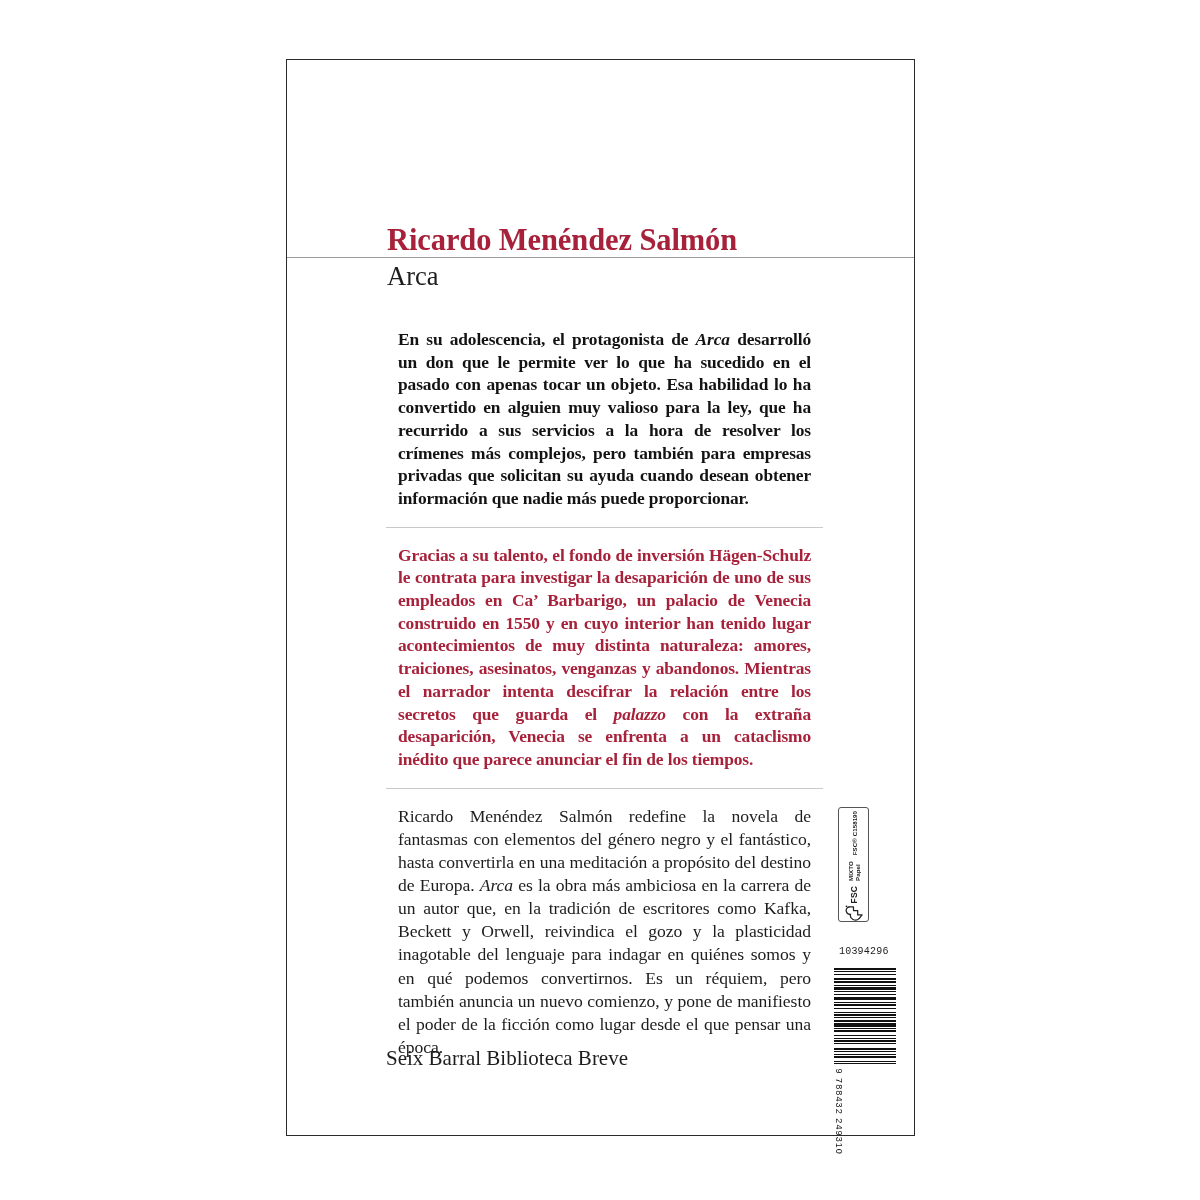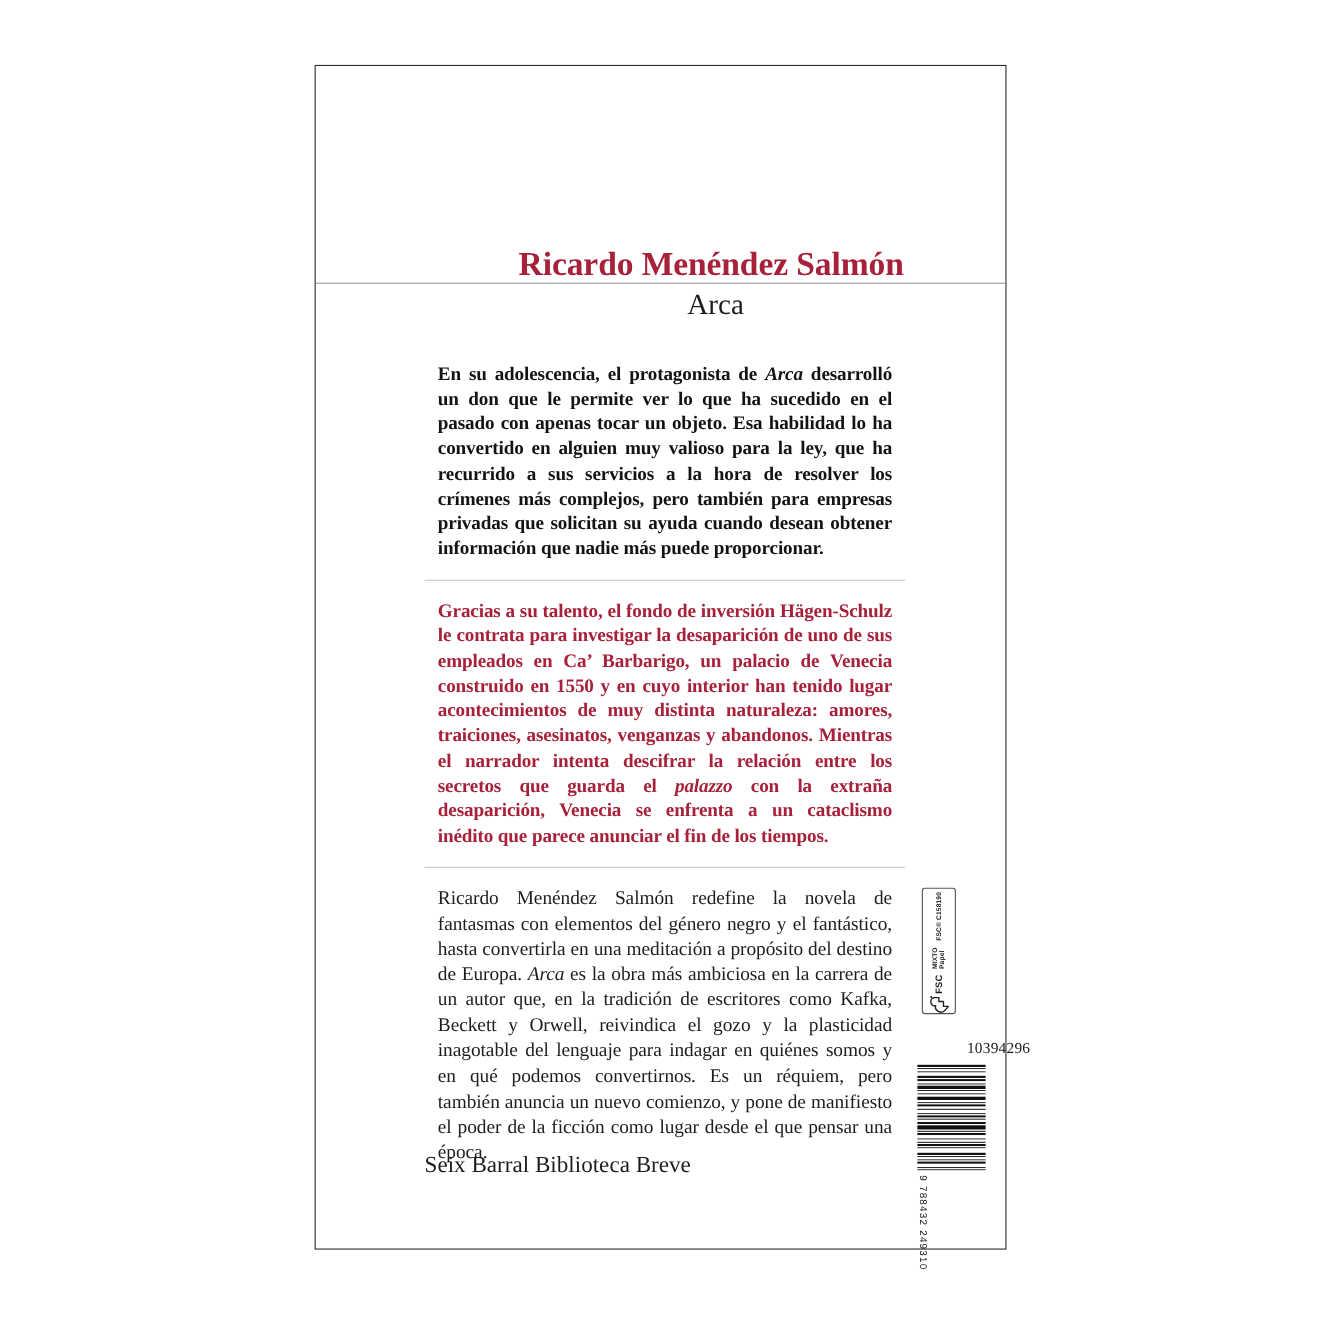--- a/index.html
+++ b/index.html
@@ -26,21 +26,20 @@
     border: 1.6px solid #2b2b2b;
     box-sizing: border-box;
   }
 
   
   #header-block {
     position: absolute;
     left: 0;
     top: 165px;
     width: 100%;
-    text-align: center;
   }
   #author-rule {
     position: absolute;
     left: 0;
     top: 32px;
     width: 100%;
     height: 1px;
     background: #9b9b9b;
   }
   #author-name {
@@ -195,26 +194,25 @@
     white-space: nowrap;
     writing-mode: horizontal-tb;
     align-self: center;
   }
 
   
   #ref-number {
     position: absolute;
     left: 552px;
     top: 886px;
-    font-size: 14px;
+    font-size: 10px;
     color: #1d1d1d;
-    font-family: Liberation Serif, serif;
+    font-family: Liberation Mono, monospace;
     letter-spacing: 0.2px;
     white-space: nowrap;
-    margin-left: 40px;
   }
 
   
   #barcode-block {
     position: absolute;
     left: 545px;
     top: 908px;
     width: 66px;
     height: 122px;
   }

